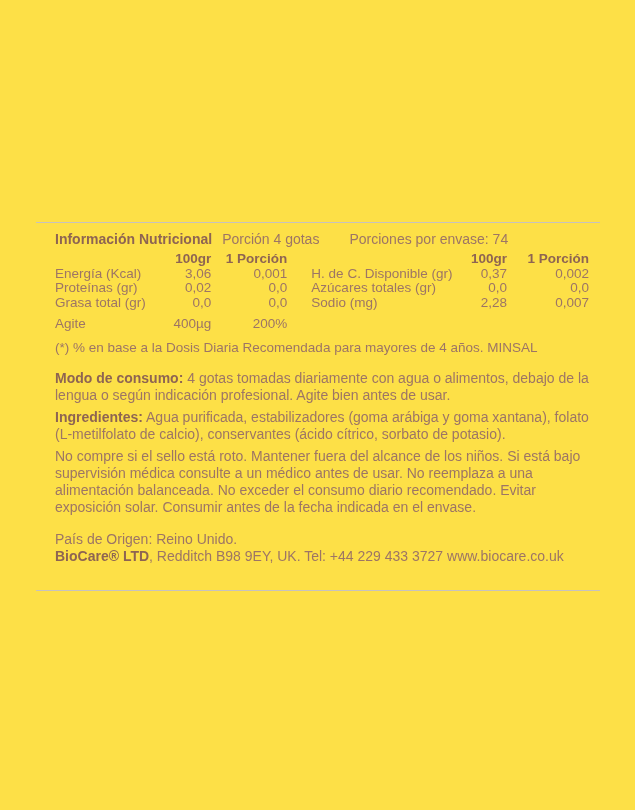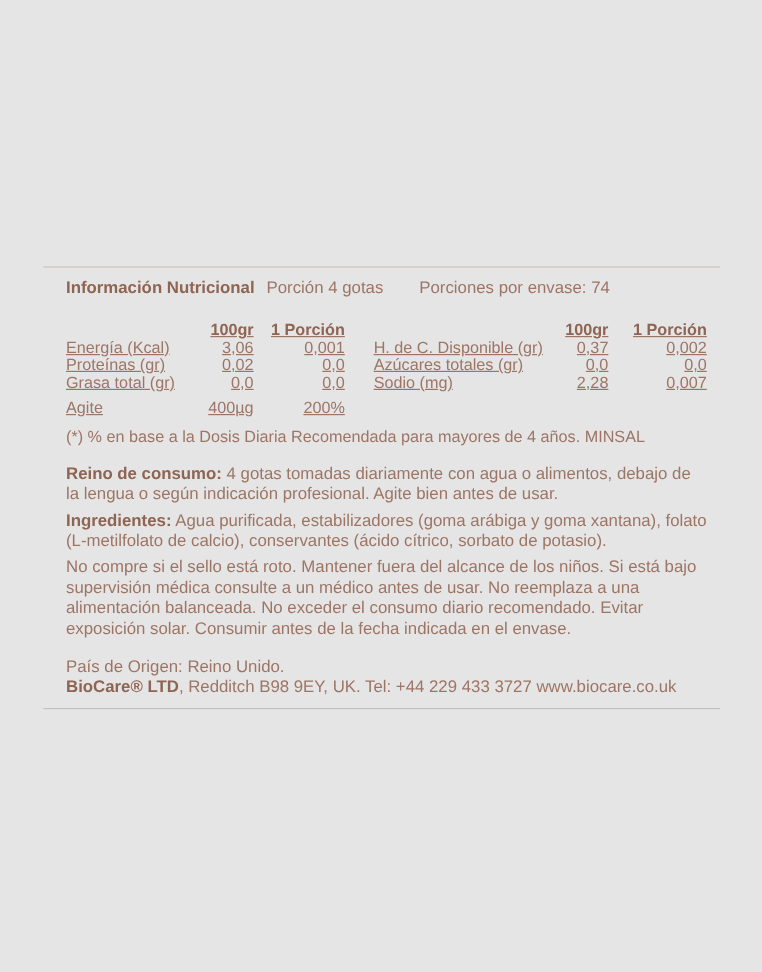--- a/index.html
+++ b/index.html
@@ -1,19 +1,19 @@
 <!DOCTYPE html>
 <html><head>
 <meta charset="utf-8">
 <style>
   html,body{margin:0;padding:0;background:#ffffff;}
   .page{
     position:relative;
     width:635px;height:810px;
-    background:#e5e5e5;
+    background:#fde047;
     font-family:"Liberation Sans","DejaVu Sans",sans-serif;
     color:#9d7565;
     overflow:hidden;
   }
   .rule{
     position:absolute;left:36px;width:564px;height:1px;
     background:#c7c2be;
   }
   .rule-top{top:222px;}
   .rule-bottom{top:590px;}
@@ -21,21 +21,21 @@
     position:absolute;left:55px;top:231px;width:534px;
     font-size:14px;line-height:17px;
   }
   .b{font-weight:bold;color:#8e6452;}
   
   .nut-header{display:flex;align-items:baseline;font-size:14px;}
   .nut-header .title{font-weight:bold;color:#8e6452;}
   .nut-header .portion{margin-left:10px;}
   .nut-header .per-envase{margin-left:30px;}
   
-  .tables{display:flex;margin-top:20px;font-size:13.5px;line-height:14.5px;text-decoration:underline;}
+  .tables{display:flex;margin-top:4px;font-size:13.5px;line-height:14.5px;}
   .tbl{display:block;}
   .tbl-left{width:236px;}
   .tbl-right{width:282px;margin-left:24px;}
   .trow{display:grid;}
   .tbl-left .trow{grid-template-columns:1fr 60px 76px;}
   .tbl-right .trow{grid-template-columns:1fr 52px 82px;}
   .trow .num{text-align:right;}
   .thead{font-weight:bold;color:#8e6452;}
   .folato{margin-top:7px;}
   .footnote{margin-top:7px;font-size:13.5px;}
@@ -110,21 +110,21 @@
           <span class="num">2,28</span>
           <span class="num">0,007</span>
         </div>
       </div>
 
     </div>
 
     <div class="footnote">(*) % en base a la Dosis Diaria Recomendada para mayores de 4 años. MINSAL</div>
 
     <div class="para usage">
-      <span class="b">Reino de consumo:</span>
+      <span class="b">Modo de consumo:</span>
       <span>4 gotas tomadas diariamente con agua o alimentos, debajo de la lengua o según indicación profesional. Agite bien antes de usar.</span>
     </div>
 
     <div class="para">
       <span class="b">Ingredientes:</span>
       <span>Agua purificada, estabilizadores (goma arábiga y goma xantana), folato (L-metilfolato de calcio), conservantes (ácido cítrico, sorbato de potasio).</span>
     </div>
 
     <div class="para">
       <span>No compre si el sello está roto. Mantener fuera del alcance de los niños. Si está bajo supervisión médica consulte a un médico antes de usar. No reemplaza a una alimentación balanceada. No exceder el consumo diario recomendado. Evitar exposición solar. Consumir antes de la fecha indicada en el envase.</span>

